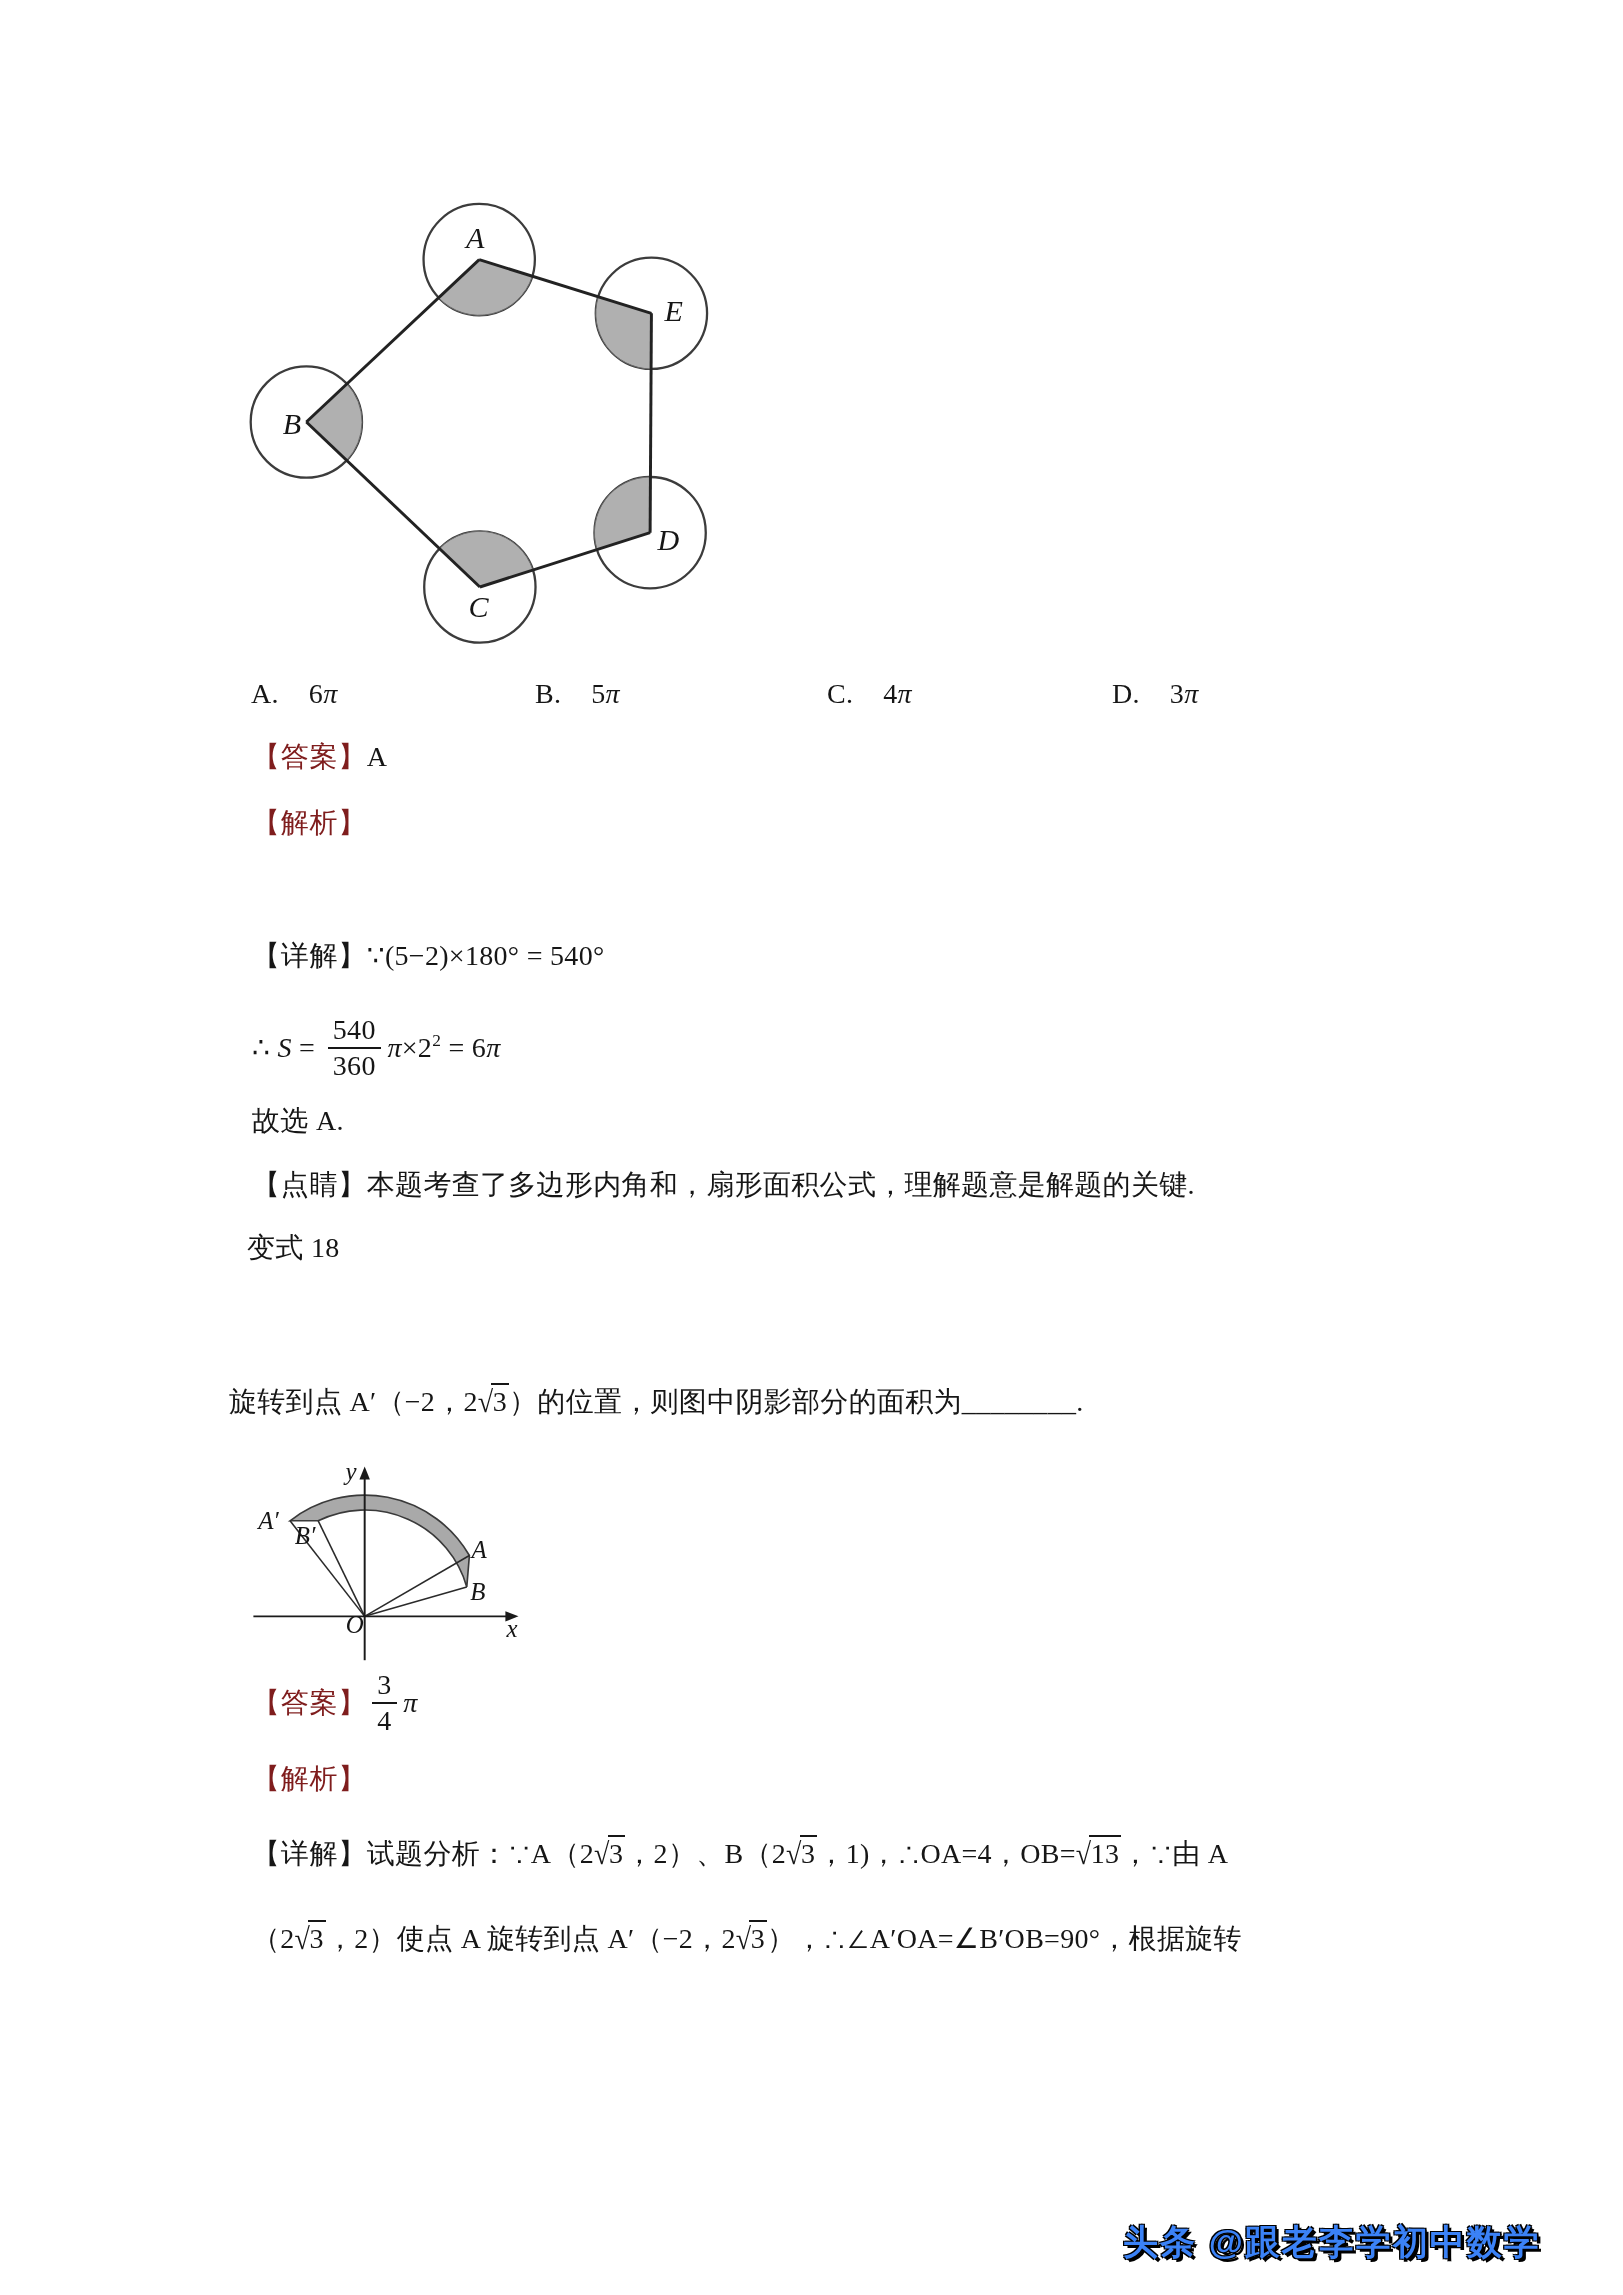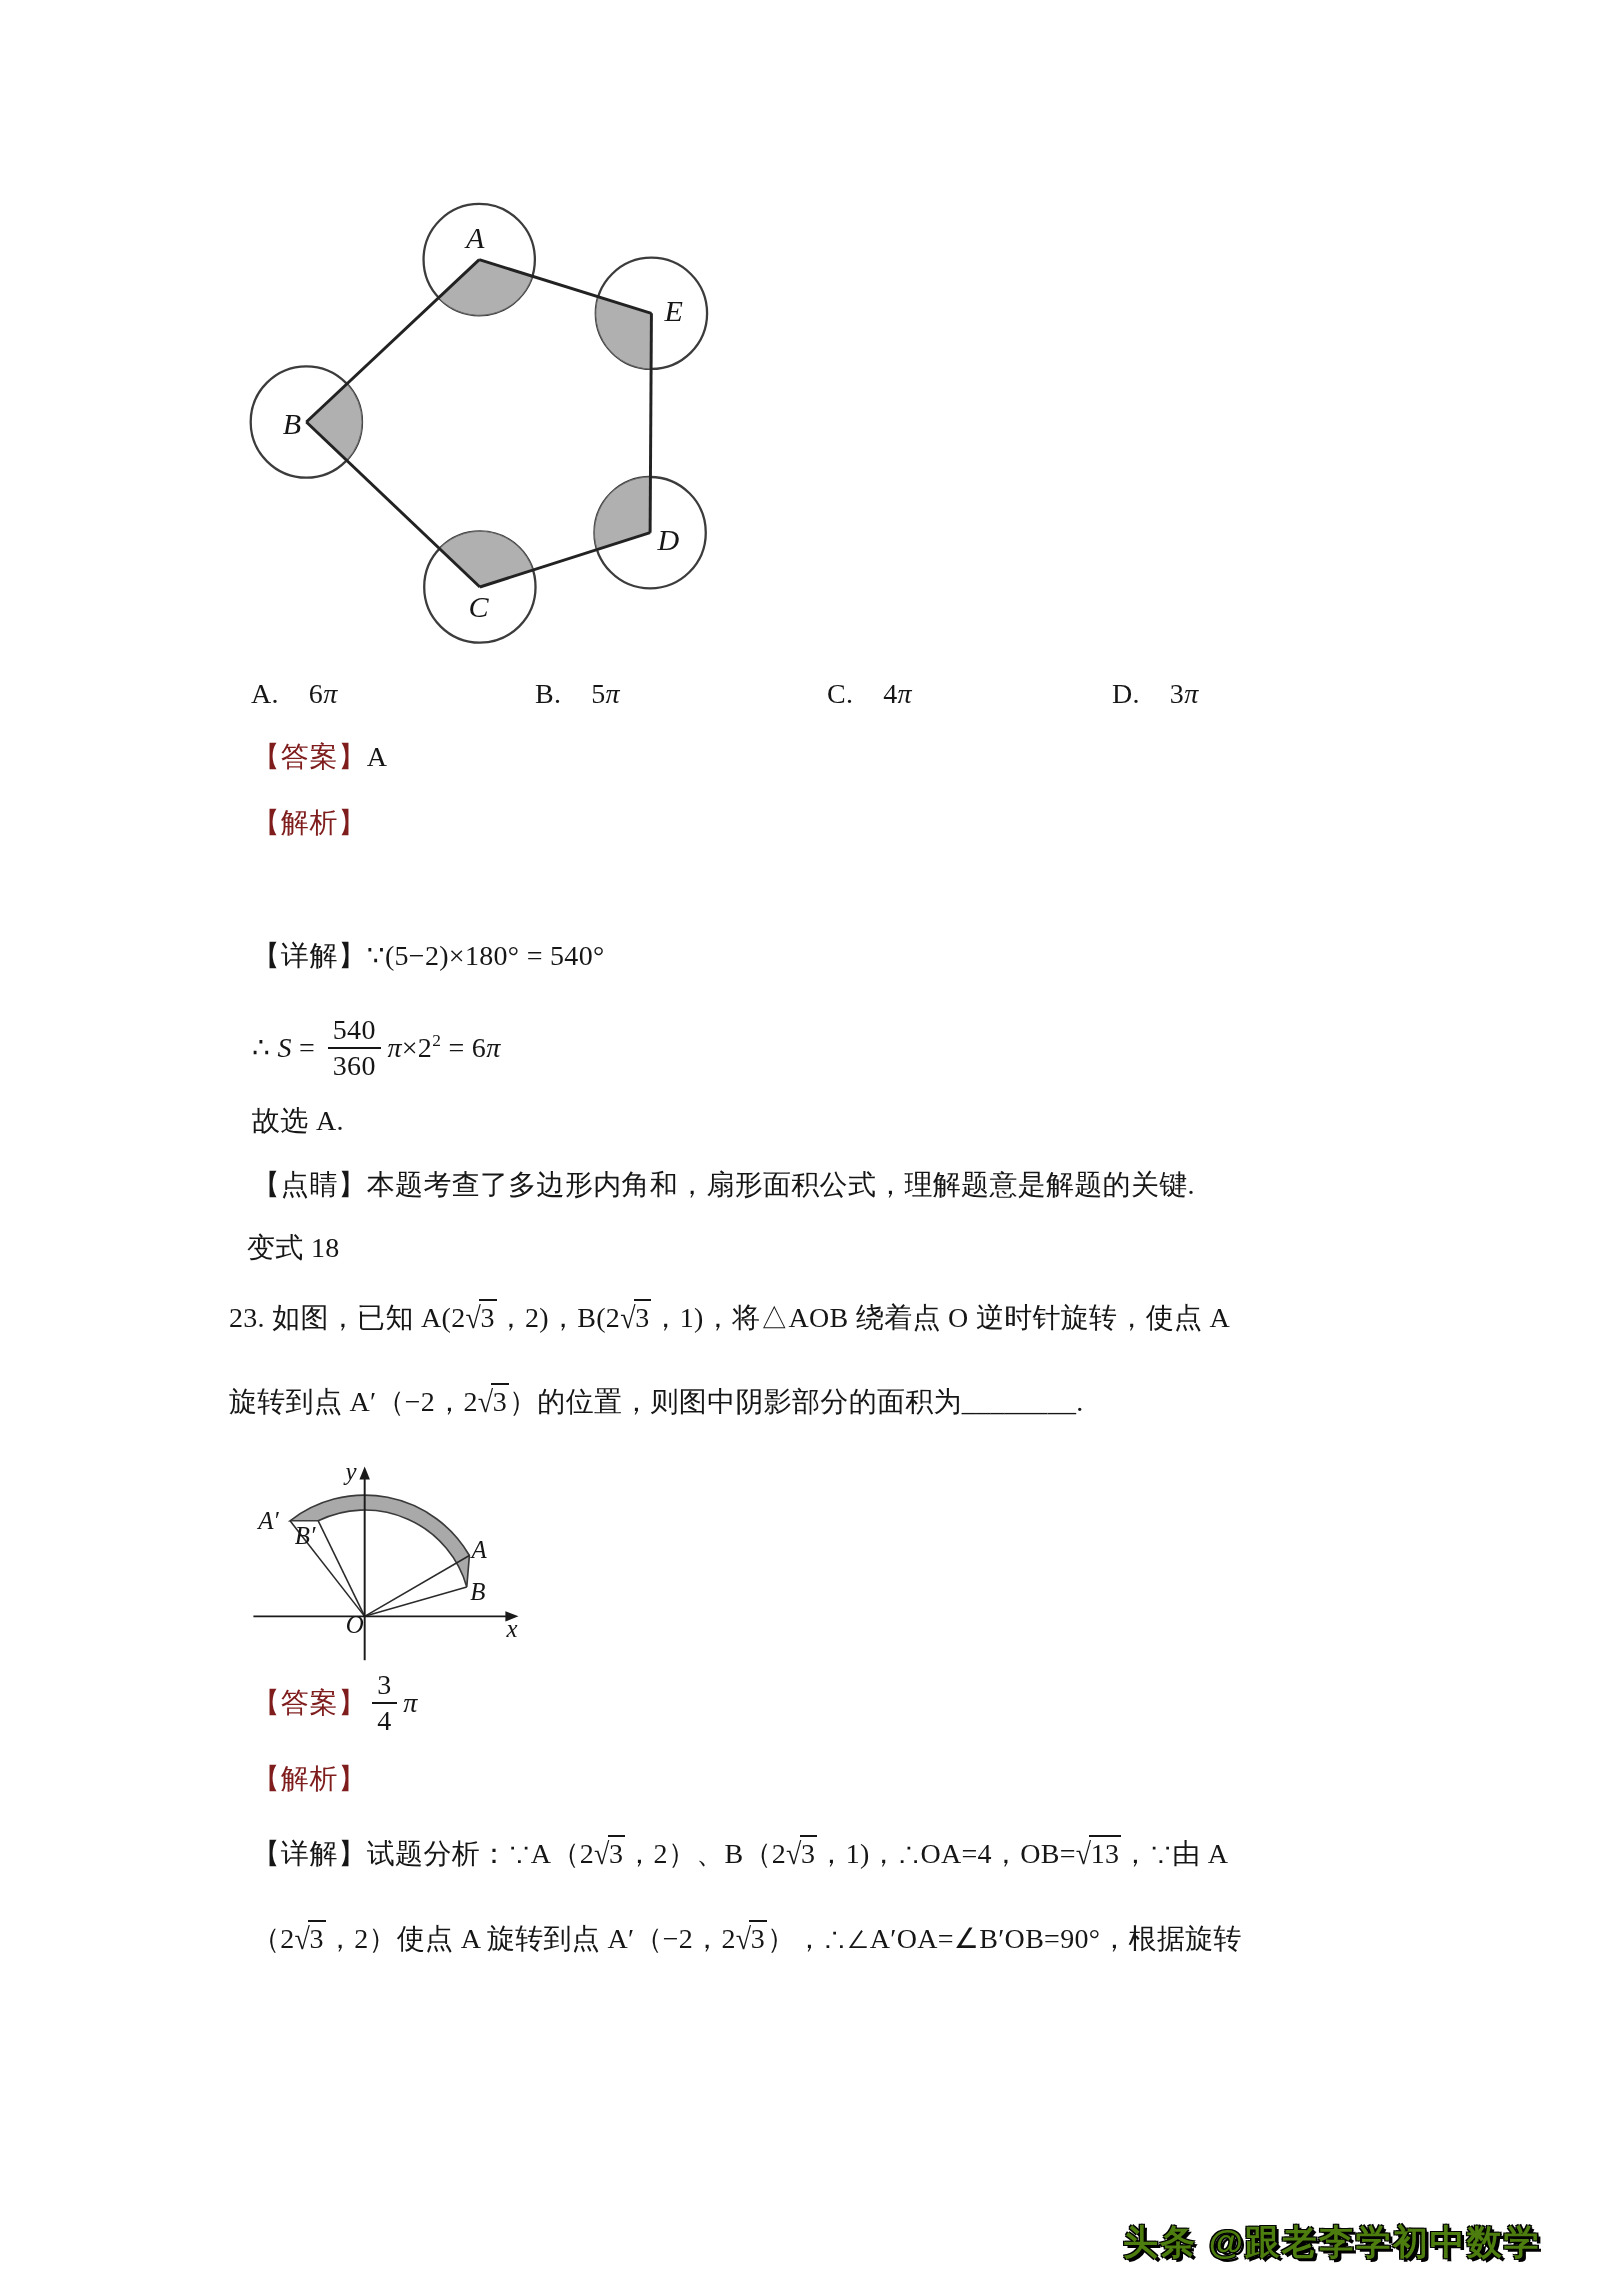--- a/index.html
+++ b/index.html
@@ -39,21 +39,21 @@
   .sqrt .rad{border-top:2px solid #161616;padding:0.7px 2px 0 1.3px;margin-left:-2px;}
   .mathline{white-space:nowrap;}
   svg{position:absolute;overflow:visible;}
   svg text{font-family:"Liberation Serif",serif;font-style:italic;fill:#161616;}
   .watermark{
     position:absolute;
     font-family:"Liberation Sans",sans-serif;
     font-weight:700;
     font-size:35px;
     letter-spacing:2px;
-    color:#4d7c0f;
+    color:#3b82f6;
     text-shadow:-1.3px -1.3px 0 #000,1.3px -1.3px 0 #000,-1.3px 1.3px 0 #000,1.3px 1.3px 0 #000,3.3px 3.3px 0 #000;
     text-align:right;
   }
 </style>
 </head>
 <body>
 
 <div class="page">
 
   <svg id="fig1" style="left:229px;top:183px;" width="524" height="478" viewBox="0 0 800 730">
@@ -110,21 +110,20 @@
   <div class="blk mathline" style="left:252px;top:1015px;">∴ <i>S</i> = <span class="frac"><span class="num">540</span><span class="den">360</span></span><i>π</i>×2<sup>2</sup> = 6<i>π</i></div>
 
   <div class="blk" style="left:252px;top:1104px;">故选 A.</div>
 
   <div class="blk" style="left:252px;top:1168px;text-align:right;">
     <span class="tag">【点睛】</span><span>本题考查了多边形内角和，扇形面积公式，理解题意是解题的关键.</span>
   </div>
 
   <div class="blk" style="left:247px;top:1231px;">变式 18</div>
 
-  <div class="blk mathline" style="left:229px;top:1301px;">23. 如图，已知 A(2<span class="sqrt"><span class="rs">√</span><span class="rad">3</span></span>，2)，B(2<span class="sqrt"><span class="rs">√</span><span class="rad">3</span></span>，1)，将△AOB 绕着点 O 逆时针旋转，使点 A</div>
   <div class="blk mathline" style="left:229px;top:1385px;font-family:Liberation Serif, serif;">旋转到点 A′（−2，2<span class="sqrt"><span class="rs">√</span><span class="rad">3</span></span>）的位置，则图中阴影部分的面积为________.</div>
 
   <svg id="fig2" style="left:229px;top:1456px;" width="308" height="216" viewBox="0 0 470 330">
       <path d="M 93 99 A 185 185 0 0 1 367 152 L 363 200 A 162 162 0 0 0 136 99 Z" fill="#a9a9a9" stroke="#3a3a3a" stroke-width="2.5"></path>
       <line x1="207" y1="245" x2="93" y2="99" stroke="#2a2a2a" stroke-width="2.4"></line>
       <line x1="207" y1="245" x2="136" y2="99" stroke="#2a2a2a" stroke-width="2.4"></line>
       <line x1="207" y1="245" x2="367" y2="152" stroke="#2a2a2a" stroke-width="2.4"></line>
       <line x1="207" y1="245" x2="363" y2="200" stroke="#2a2a2a" stroke-width="2.4"></line>
       <line x1="37" y1="245" x2="434" y2="245" stroke="#1a1a1a" stroke-width="3"></line>
       <polygon points="422,237 442,245 422,253" fill="#1a1a1a"></polygon>

